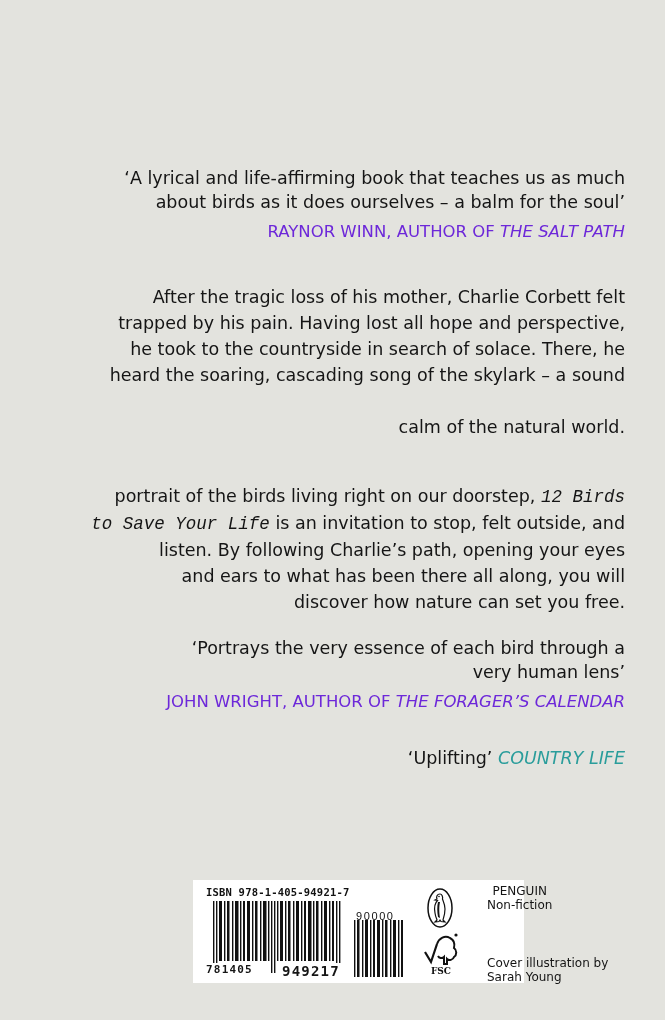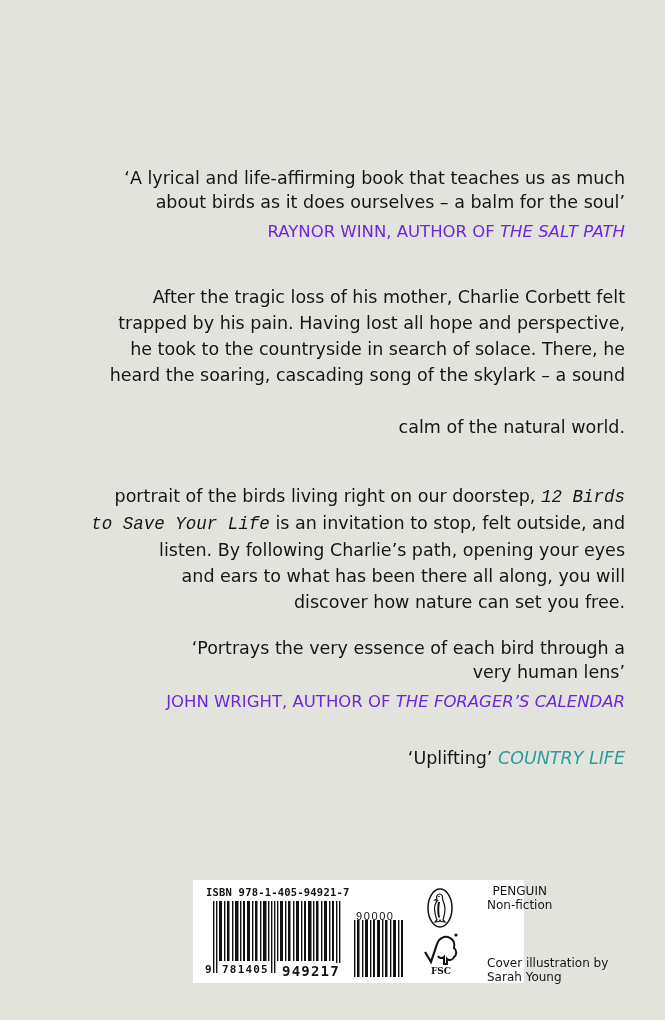--- a/index.html
+++ b/index.html
@@ -98,21 +98,21 @@
     .ean-lead {
       position: absolute;
       left: 12px;
       top: 83px;
       font-family: "DejaVu Sans Mono", monospace;
       font-weight: bold;
       font-size: 11px;
     }
     .ean-g1 {
       position: absolute;
-      left: 28px;
+      left: 12px;
       top: 83px;
       font-family: "DejaVu Sans Mono", monospace;
       font-weight: bold;
       font-size: 11px;
       letter-spacing: 1.2px;
       background: #fff;
       padding: 0 1px;
     }
     .ean-g2 {
       position: absolute;

